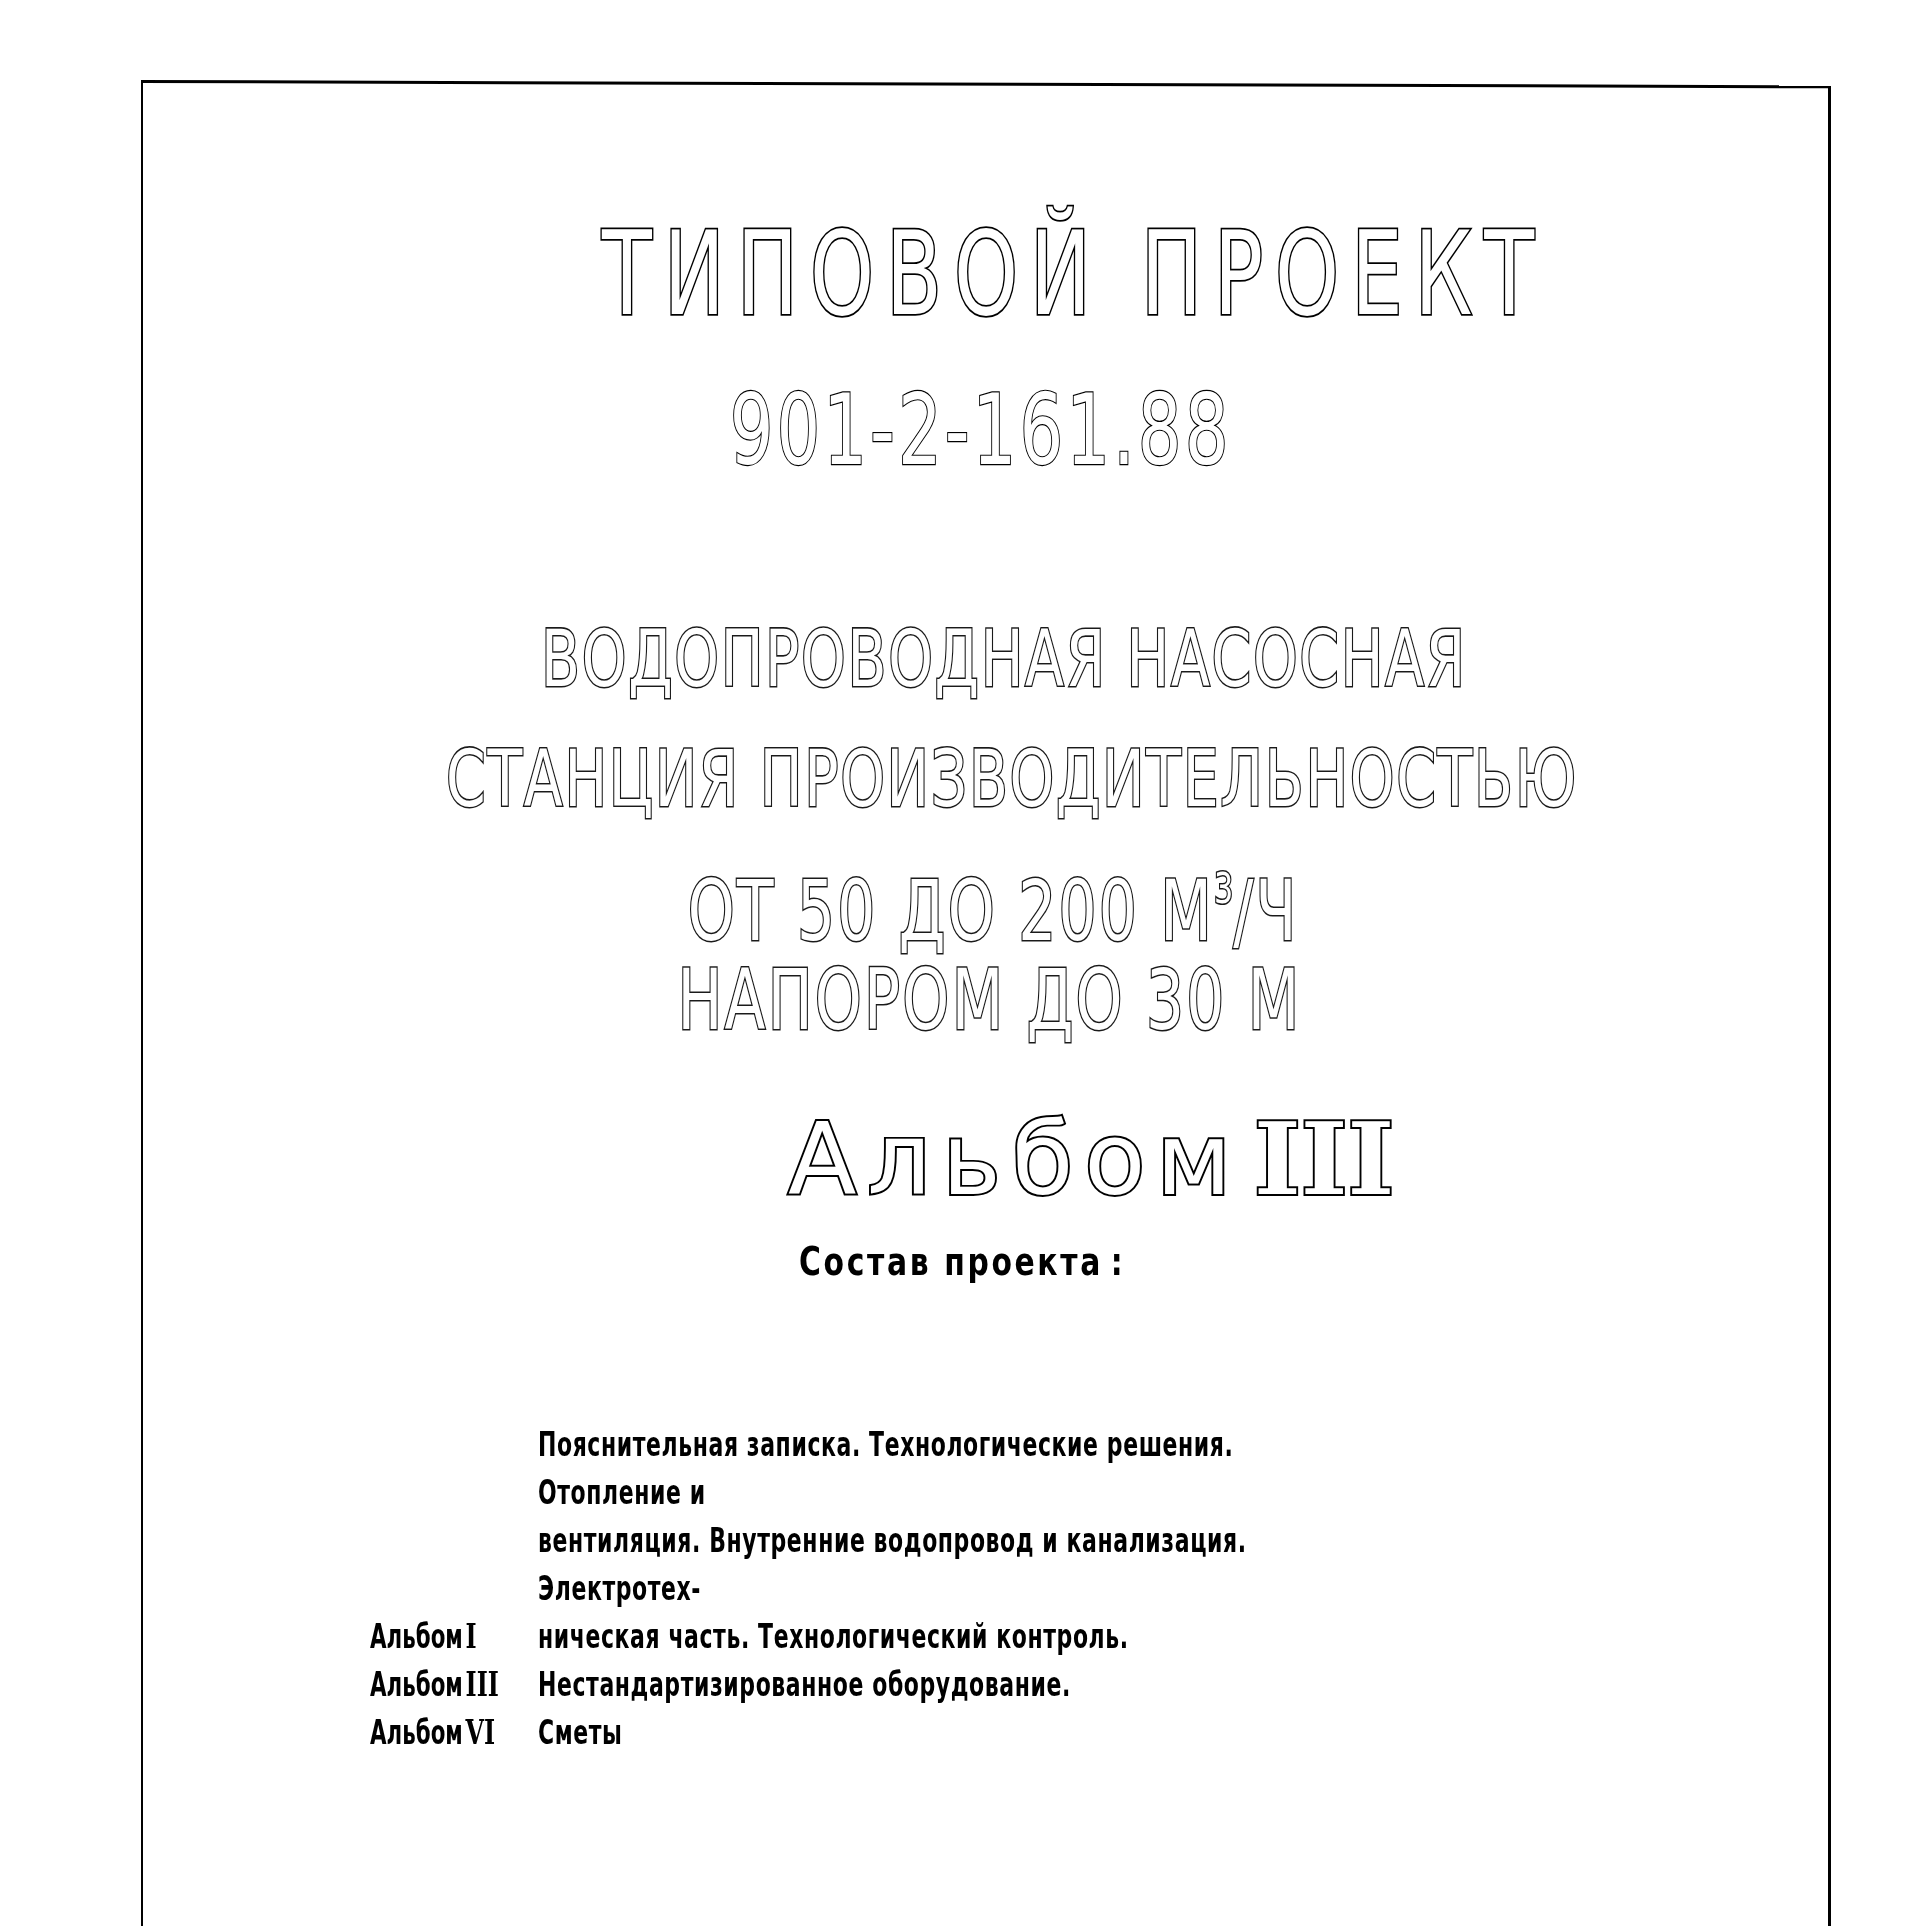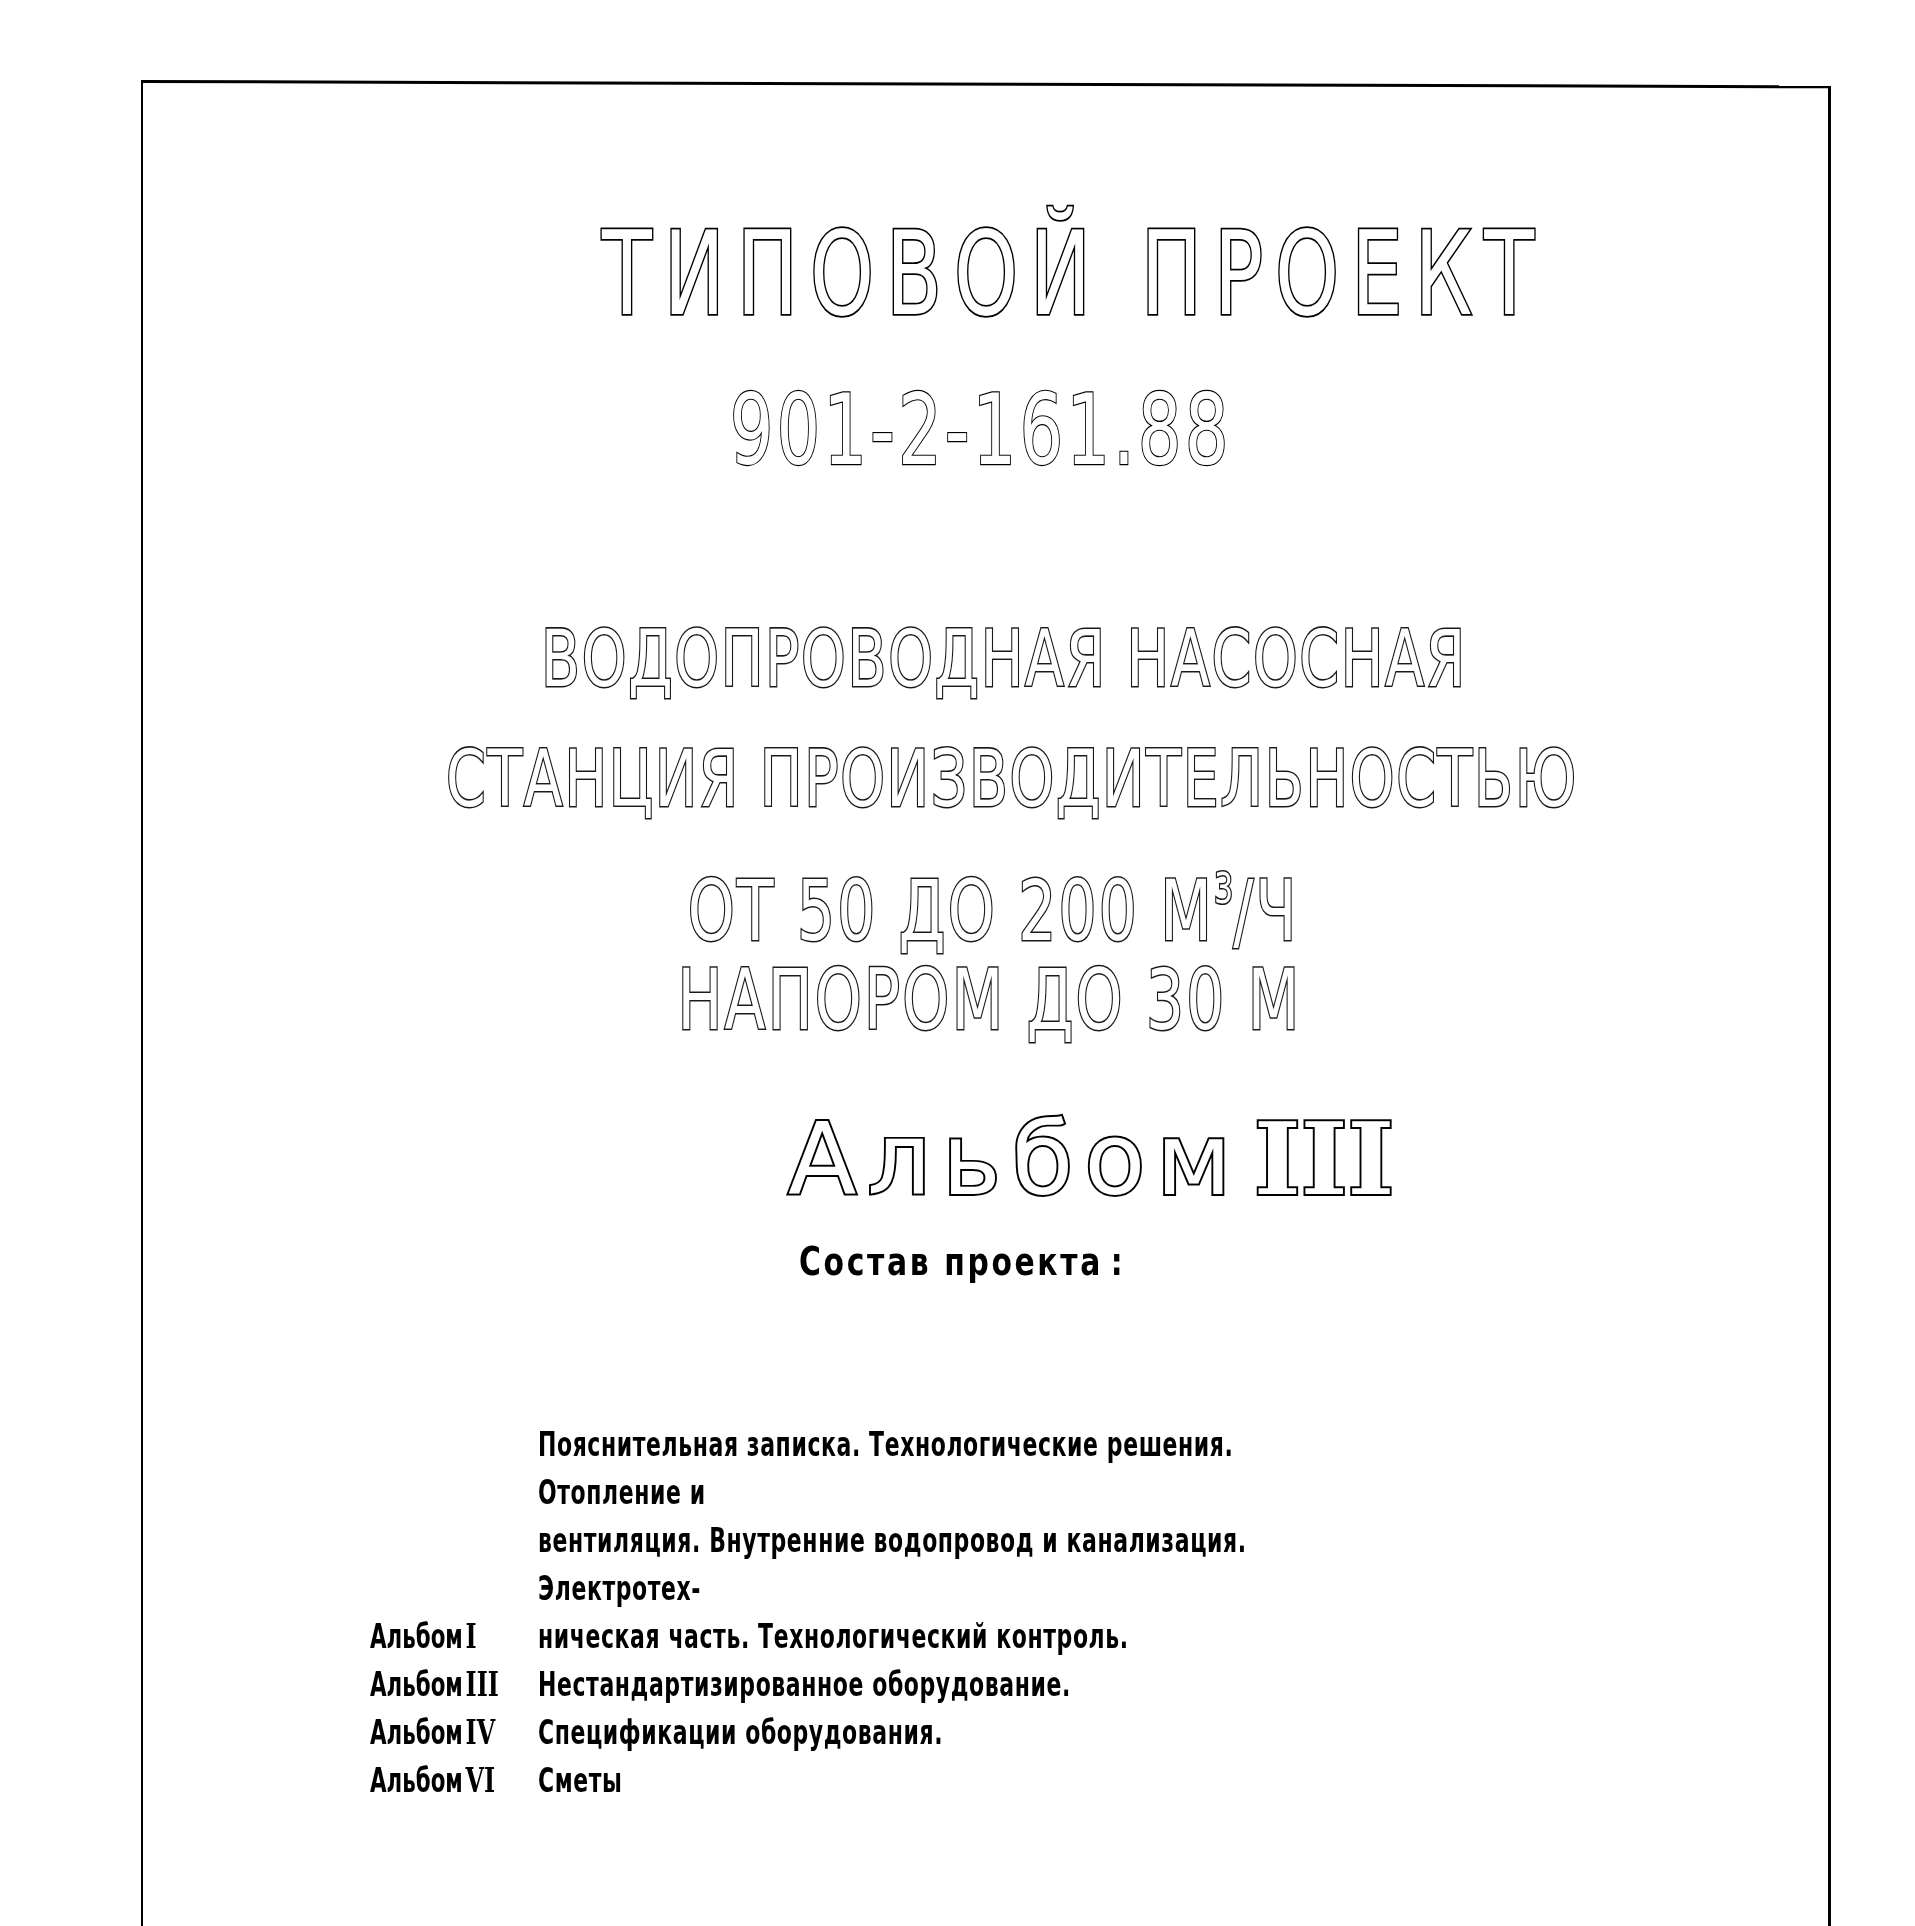--- a/index.html
+++ b/index.html
@@ -208,21 +208,17 @@
     <div class="album-label"><span>Альбом</span><span class="numeral">I</span></div>
     <div class="album-desc">Пояснительная записка. Технологические решения. Отопление и
 вентиляция. Внутренние водопровод и канализация. Электротех-
 ническая часть. Технологический контроль.</div>
   </div>
   <div class="album-row">
     <div class="album-label"><span>Альбом</span><span class="numeral">III</span></div>
     <div class="album-desc">Нестандартизированное оборудование.</div>
   </div>
   <div class="album-row">
-    <div class="album-label"><span>Альбом</span><span class="numeral">IV</span></div>
-    <div class="album-desc">Спецификации оборудования.</div>
-  </div>
-  <div class="album-row">
     <div class="album-label"><span>Альбом</span><span class="numeral">VI</span></div>
     <div class="album-desc">Сметы</div>
   </div>
 </div>
 
 
 </body></html>

